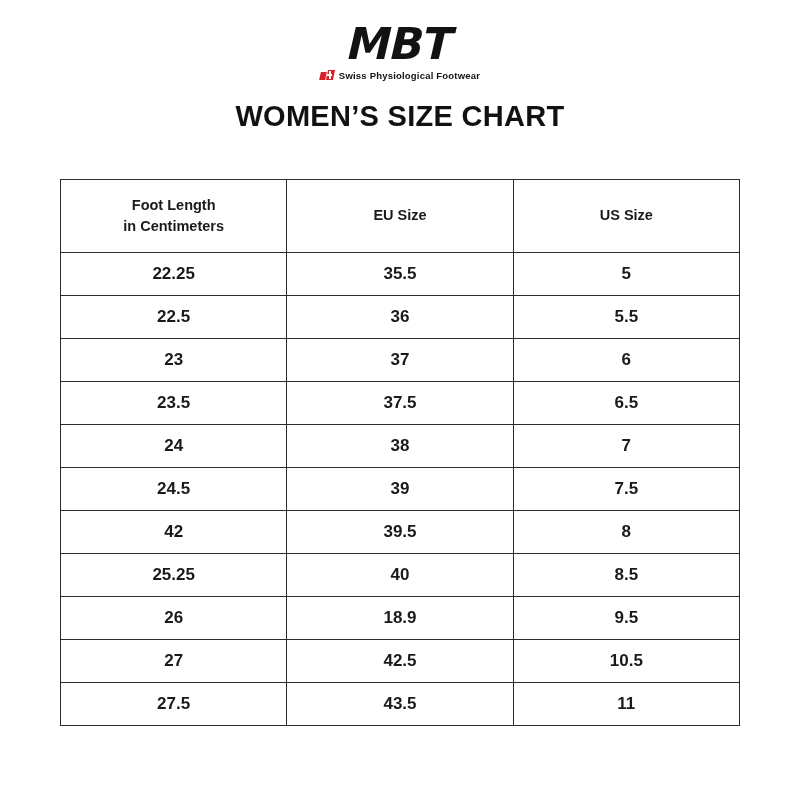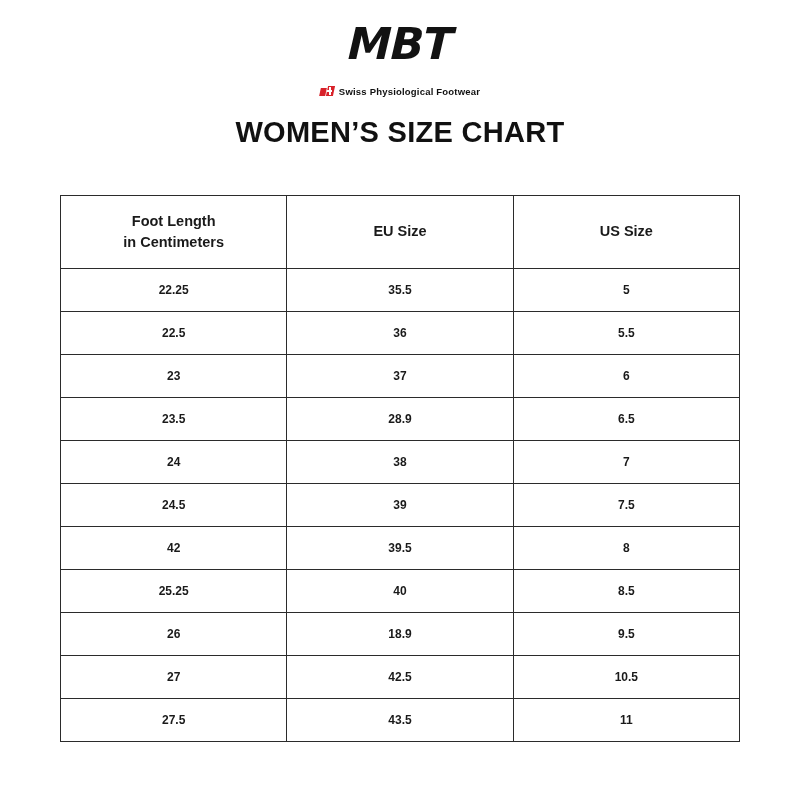--- a/index.html
+++ b/index.html
@@ -38,21 +38,21 @@
     letter-spacing: -1px;
     line-height: 1;
     color: #121212;
     font-style: italic;
     transform: skewX(-2deg);
   }
   .brand-tagline-row {
     display: flex;
     align-items: center;
     gap: 4px;
-    margin-top: 20px;
+    margin-top: 4px;
   }
   .brand-mark {
     width: 15px;
     height: 11px;
     position: relative;
     flex: none;
   }
   .brand-mark .sq {
     position: absolute;
     background: #d8222a;
@@ -100,21 +100,21 @@
   table.size-chart th {
     font-weight: bold;
     font-size: 14.5px;
     height: 64px;
     line-height: 1.45;
     padding: 4px 6px;
     vertical-align: middle;
   }
   table.size-chart td {
     font-weight: bold;
-    font-size: 12px;
+    font-size: 17px;
     height: 38px;
     padding: 2px 16px;
     vertical-align: middle;
   }
   .th-line { display: block; }
 </style>
 </head>
 <body>
 
 <div class="page">
@@ -161,21 +161,21 @@
           <td>36</td>
           <td>5.5</td>
         </tr>
         <tr>
           <td>23</td>
           <td>37</td>
           <td>6</td>
         </tr>
         <tr>
           <td>23.5</td>
-          <td>28.9</td>
+          <td>37.5</td>
           <td>6.5</td>
         </tr>
         <tr>
           <td>24</td>
           <td>38</td>
           <td>7</td>
         </tr>
         <tr>
           <td>24.5</td>
           <td>39</td>

